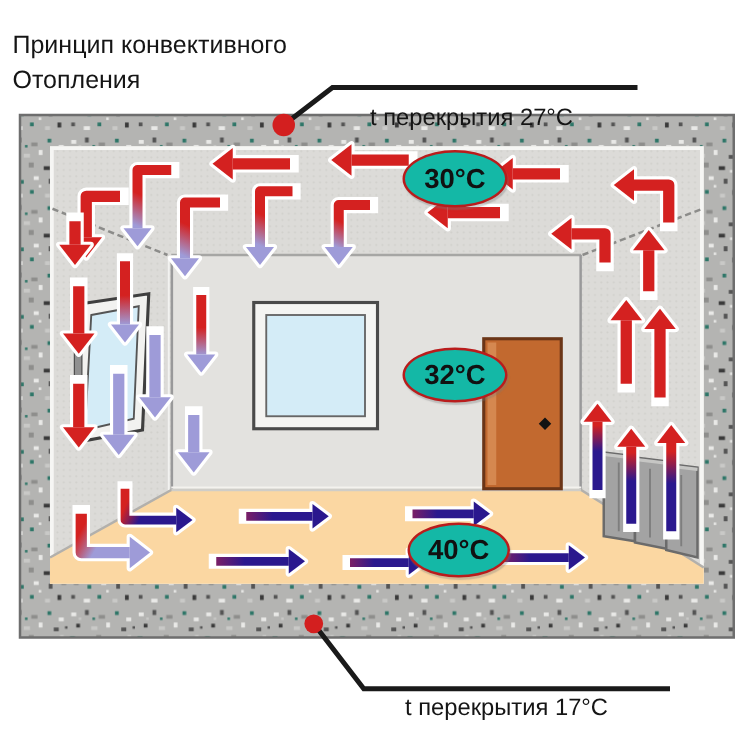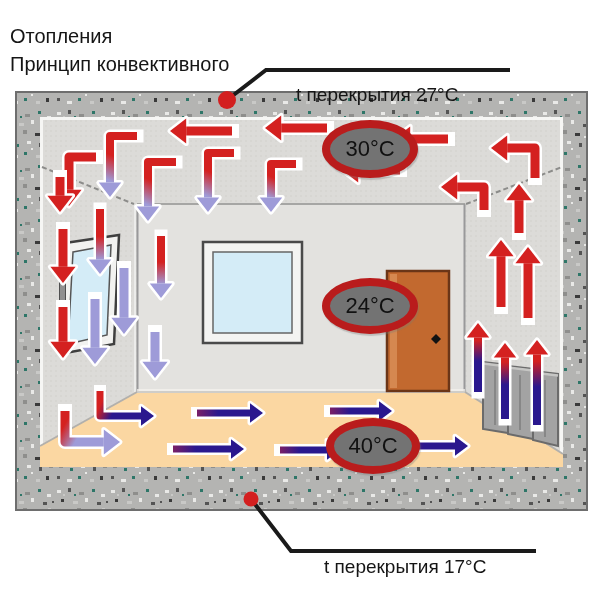--- a/index.html
+++ b/index.html
@@ -3,23 +3,23 @@
 <meta charset="utf-8">
 <style>
   html,body{margin:0;padding:0;background:#fff;}
   .canvas{position:relative;width:600px;height:600px;background:#fff;overflow:hidden;
           font-family:"Liberation Sans",sans-serif;}
   .canvas svg{position:absolute;left:0;top:0;}
   .title{position:absolute;left:10px;top:22px;font-size:20px;line-height:28px;color:#151515;}
   .callout-text{position:absolute;font-size:19px;color:#151515;white-space:nowrap;margin-top:44px;}
   .callout-top{left:296px;top:40px;}
   .callout-bottom{left:324px;top:512px;}
-  .oval{position:absolute;background:#737373;border:8px solid #b91c1c;border-radius:50%;
+  .oval{position:absolute;background:#14b8a6;border:2px solid #b91c1c;border-radius:50%;
         display:flex;align-items:center;justify-content:center;
-        font-size:22px;color:#111;box-shadow:1px 2px 1px rgba(120,120,120,.35);}
+        font-size:22px;color:#111;box-shadow:1px 2px 1px rgba(120,120,120,.35);font-weight:bold;}
   .oval-30{left:322px;top:120px;width:80px;height:42px;}
   .oval-24{left:322px;top:278px;width:80px;height:40px;}
   .oval-20{left:326px;top:418px;width:78px;height:40px;}
 </style>
 </head>
 <body>
 
 <div class="canvas">
 
   <svg width="600" height="600" viewBox="0 0 600 600">
@@ -403,24 +403,24 @@
 
     <g>
       <polyline points="227,100 266,70 510,70" fill="none" stroke-width="4" stroke="#1a1a1a"></polyline>
       <polyline points="251,499 291,551 536,551" fill="none" stroke-width="4" stroke="#1a1a1a"></polyline>
       <circle cx="227" cy="100" r="9" fill="#d31f1f"></circle>
       <circle cx="251" cy="499" r="7.5" fill="#d31f1f"></circle>
     </g>
   </svg>
 
   <div class="title">
+    <div>Принцип конвективного</div>
     <div>Отопления</div>
-    <div>Принцип конвективного</div>
   </div>
 
   <div class="callout-text callout-top">t перекрытия 27°C</div>
   <div class="callout-text callout-bottom">t перекрытия 17°C</div>
 
   <div class="oval oval-30">30°C</div>
-  <div class="oval oval-24">24°C</div>
+  <div class="oval oval-24">32°C</div>
   <div class="oval oval-20">40°C</div>
 
 </div>
 
 </body></html>

